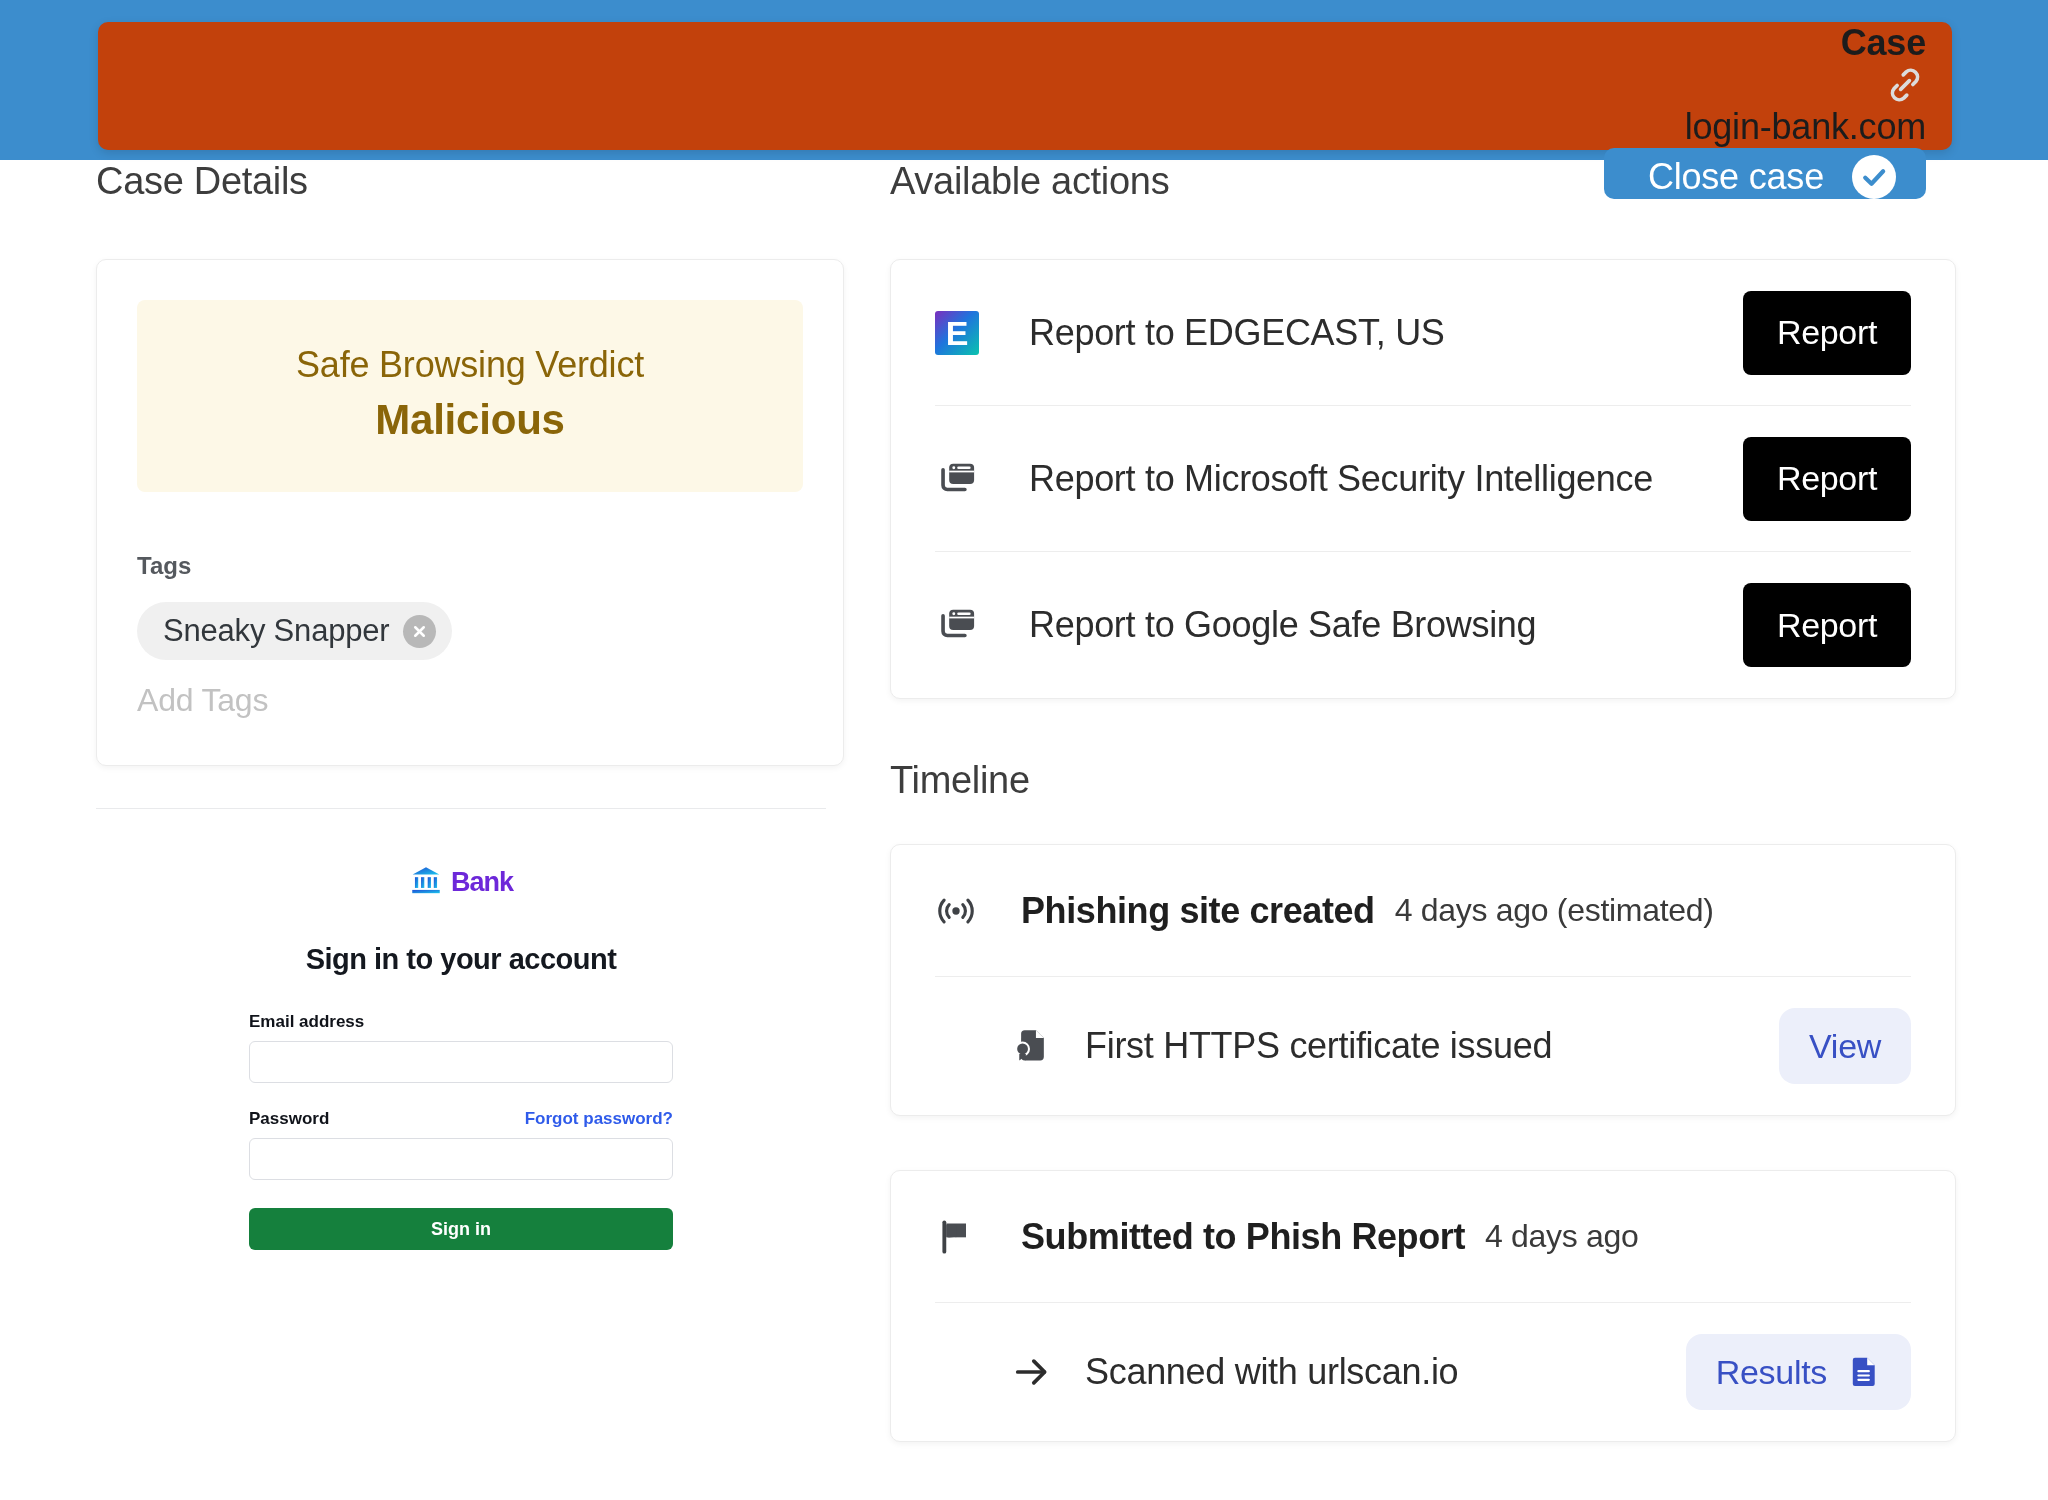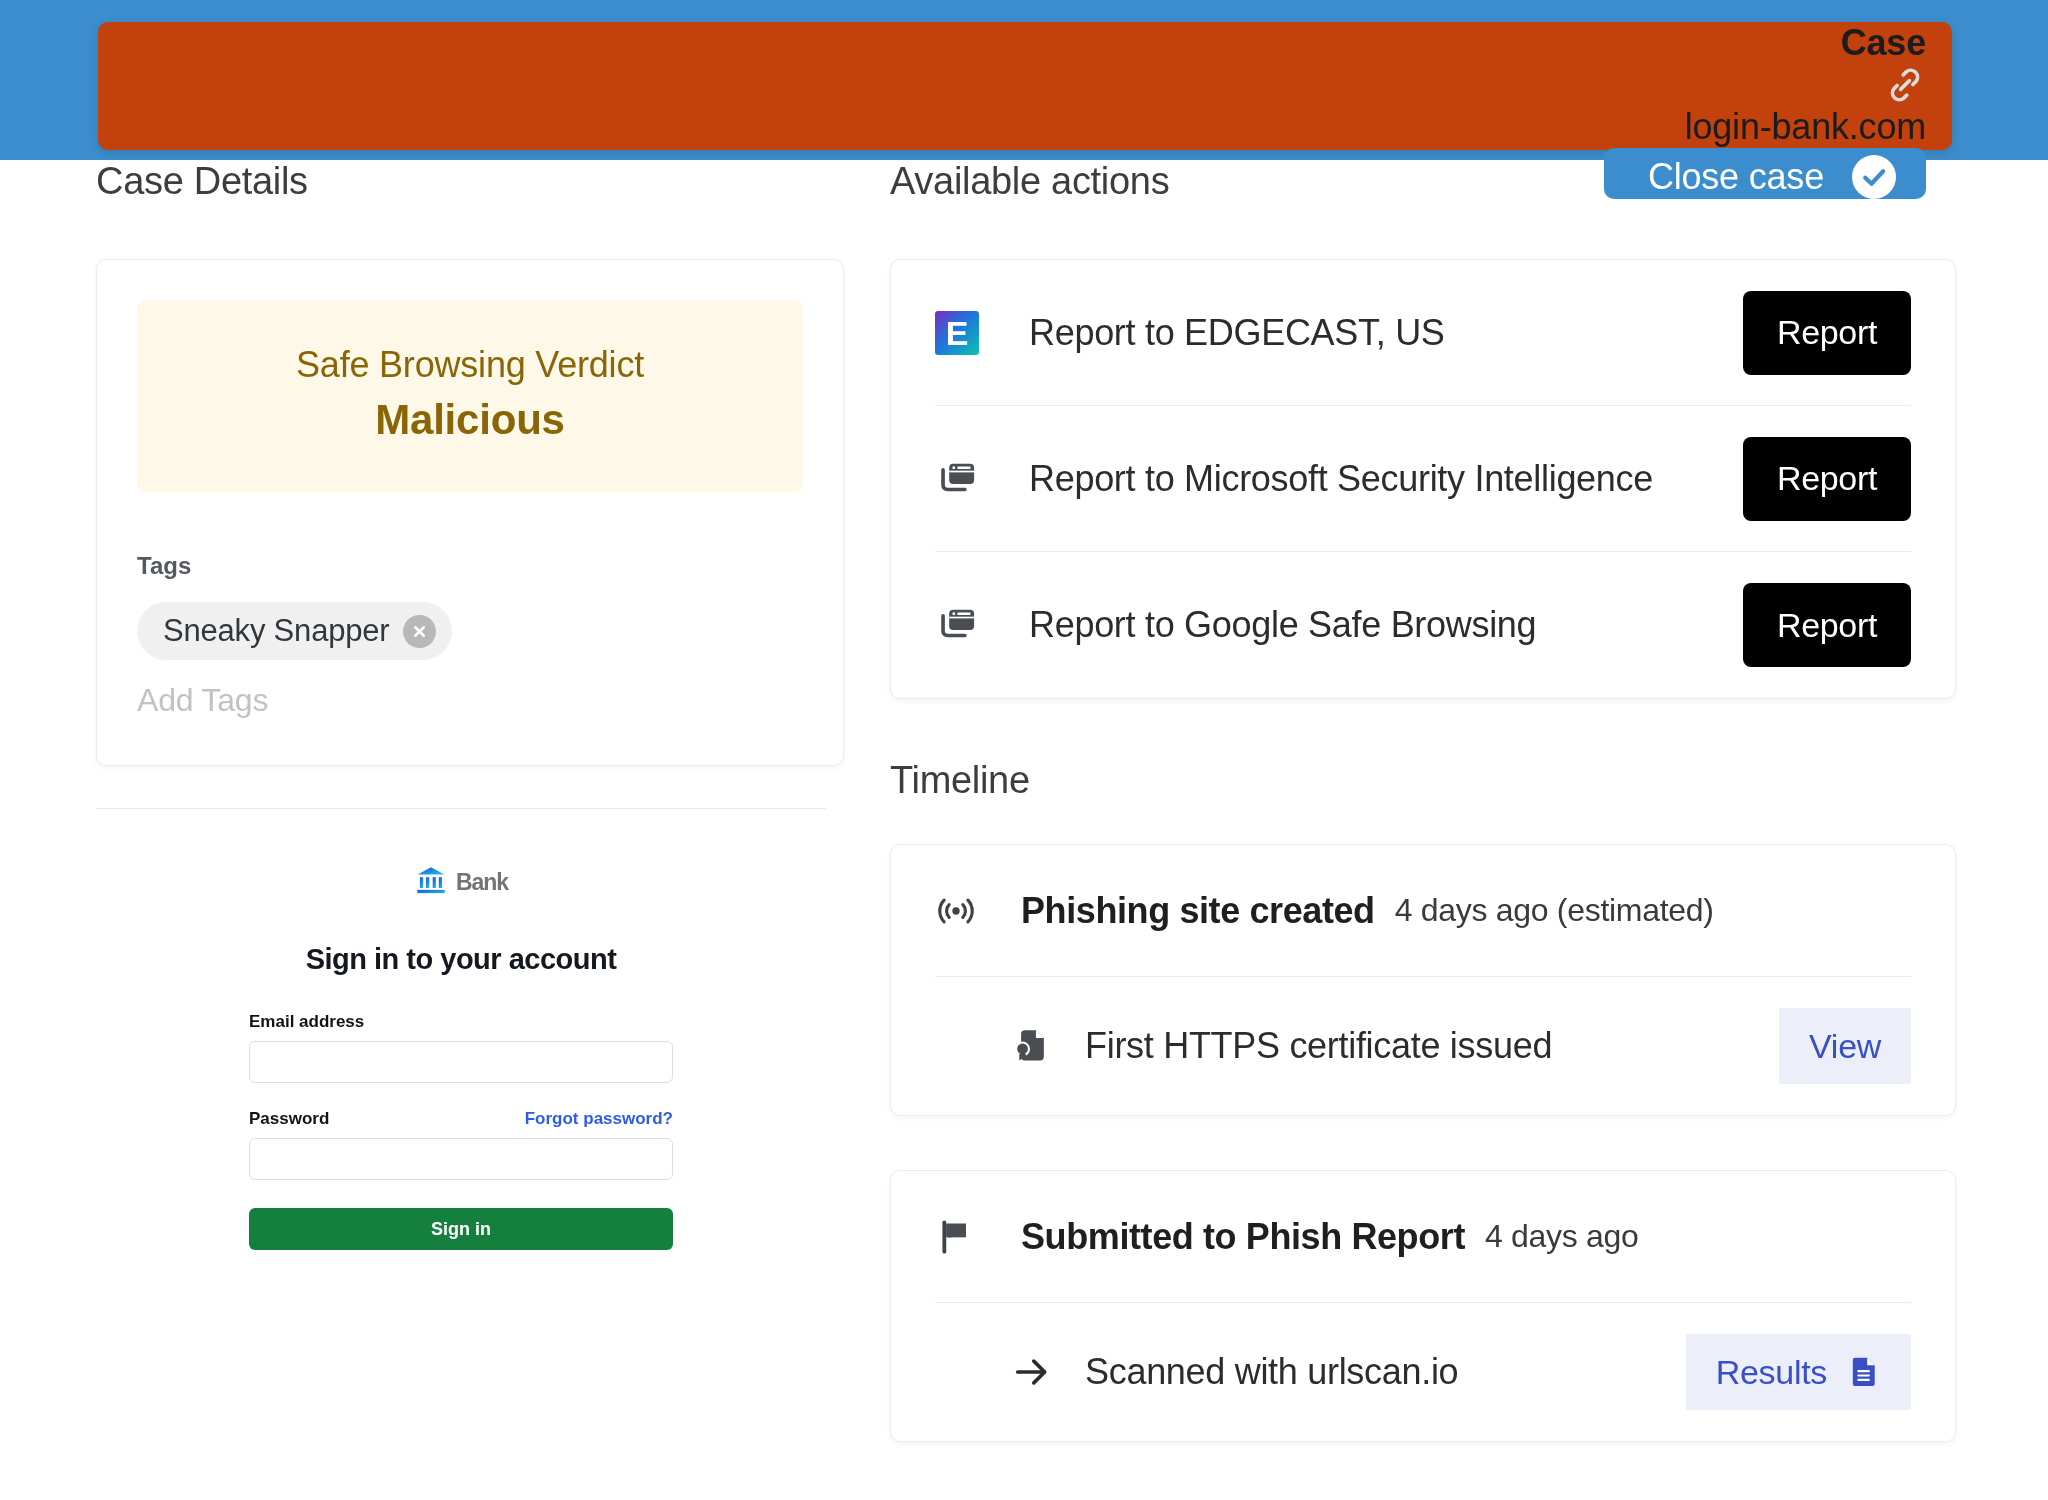--- a/index.html
+++ b/index.html
@@ -179,23 +179,23 @@
     padding-top: 54px;
     width: 730px;
   }
   .bank-brand {
     display: flex;
     align-items: center;
     justify-content: center;
     gap: 8px;
   }
   .bank-word {
-    font-size: 23px;
-    font-weight: bold;
-    color: #737373;
+    font-size: 27px;
+    font-weight: bold;
+    color: #6d28d9;
     letter-spacing: -1px;
     text-align: center;
   }
   .shot-heading {
     margin-top: 42px;
     text-align: center;
     font-size: 29px;
     font-weight: bold;
     color: #14181f;
     letter-spacing: -0.5px;
@@ -345,21 +345,21 @@
   .tl-sub-label {
     margin-left: 28px;
     font-size: 36px;
     color: #2c2c2c;
     letter-spacing: -0.3px;
     flex: 1;
   }
   .ghost-btn {
     background: #eceffa;
     border: none;
-    border-radius: 0;
+    border-radius: 16px;
     height: 76px;
     display: flex;
     align-items: center;
     justify-content: center;
     gap: 18px;
     padding: 0 30px;
     cursor: pointer;
   }
   .ghost-btn .gb-label {
     font-size: 34px;

